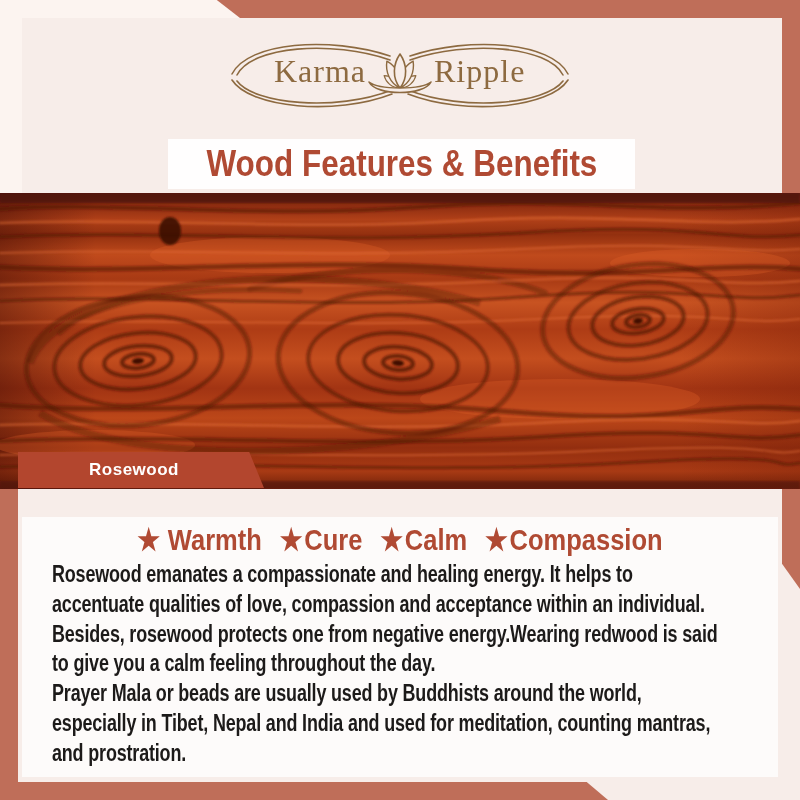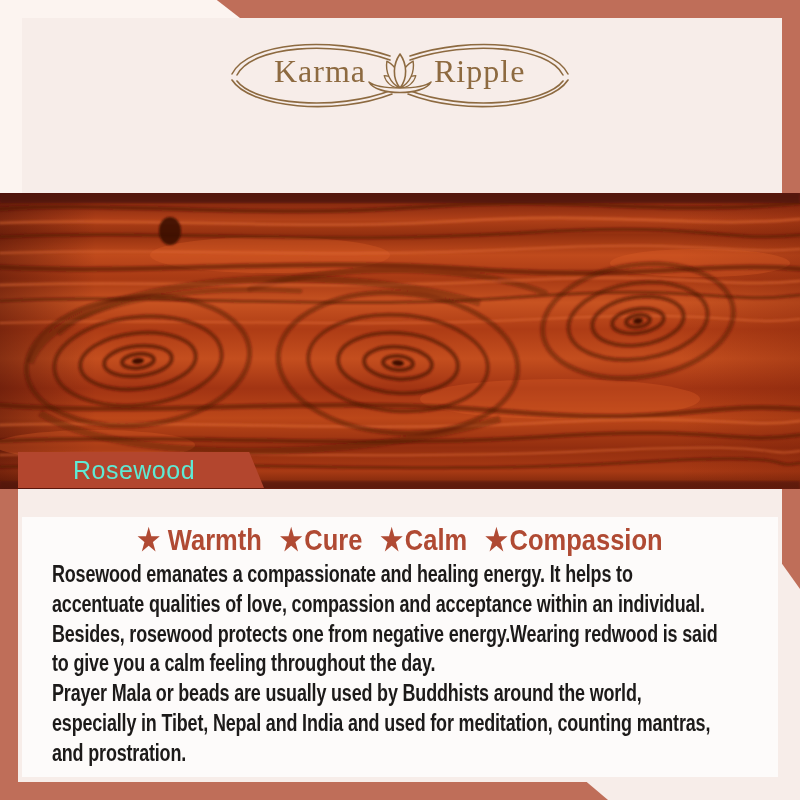--- a/index.html
+++ b/index.html
@@ -38,21 +38,21 @@
 
   
   .wood{left:0;top:193px;width:800px;height:296px;z-index:4;}
   .wood svg{display:block;width:100%;height:100%;}
 
   
   .rosewood-label{left:18px;top:452px;width:246px;height:36px;z-index:5;
     background:var(--label_red,#b3462e);
     clip-path:polygon(0 0,94% 0,100% 100%,0 100%);
     display:flex;align-items:center;justify-content:center;}
-  .rosewood-label span{color:#5eead4;font-size:25px;font-weight:400;letter-spacing:.5px;
+  .rosewood-label span{color:#ffffff;font-size:17px;font-weight:700;letter-spacing:.5px;
     padding-right:14px;}
 
   
   .content-panel{left:22px;top:517px;width:756px;height:260px;background:#fdfbfa;z-index:1;}
 
   
   .benefits{left:22px;top:522px;width:756px;height:36px;z-index:2;
     display:flex;align-items:center;justify-content:center;}
   .benefits-inner{display:flex;align-items:center;gap:21px;white-space:nowrap;
     transform:scaleX(.85);transform-origin:center;}
@@ -98,20 +98,23 @@
       <g transform="rotate(26)">
           <path d="M0,0 C-8,-10 -7,-24 0,-34 C7,-24 8,-10 0,0 Z" transform="scale(0.88)"></path>
         </g>
       <path d="M0,0 C-8,-10 -7,-24 0,-34 C7,-24 8,-10 0,0 Z"></path>
       <path d="M-31,-6 C-24,8 24,8 31,-6 C21,2 -21,2 -31,-6 Z"></path>
     </g>
     <text x="148" y="48" text-anchor="end">Karma</text>
     <text x="216" y="48" text-anchor="start">Ripple</text>
   </svg>
 
+  <div class="abs heading-banner">
+    <span class="title">Wood Features &amp; Benefits</span>
+  </div>
 
   <div class="abs wood">
     <svg viewBox="0 0 800 296" preserveAspectRatio="none">
       <defs>
         <linearGradient id="wbase" x1="0" y1="0" x2="0" y2="1">
           <stop offset="0" stop-color="#5e1a0a"></stop>
             <stop offset=".04" stop-color="#8c2c10"></stop>
           <stop offset=".09" stop-color="#b04018"></stop>
             <stop offset=".14" stop-color="#93300f"></stop>
           <stop offset=".21" stop-color="#c04a1c"></stop>

